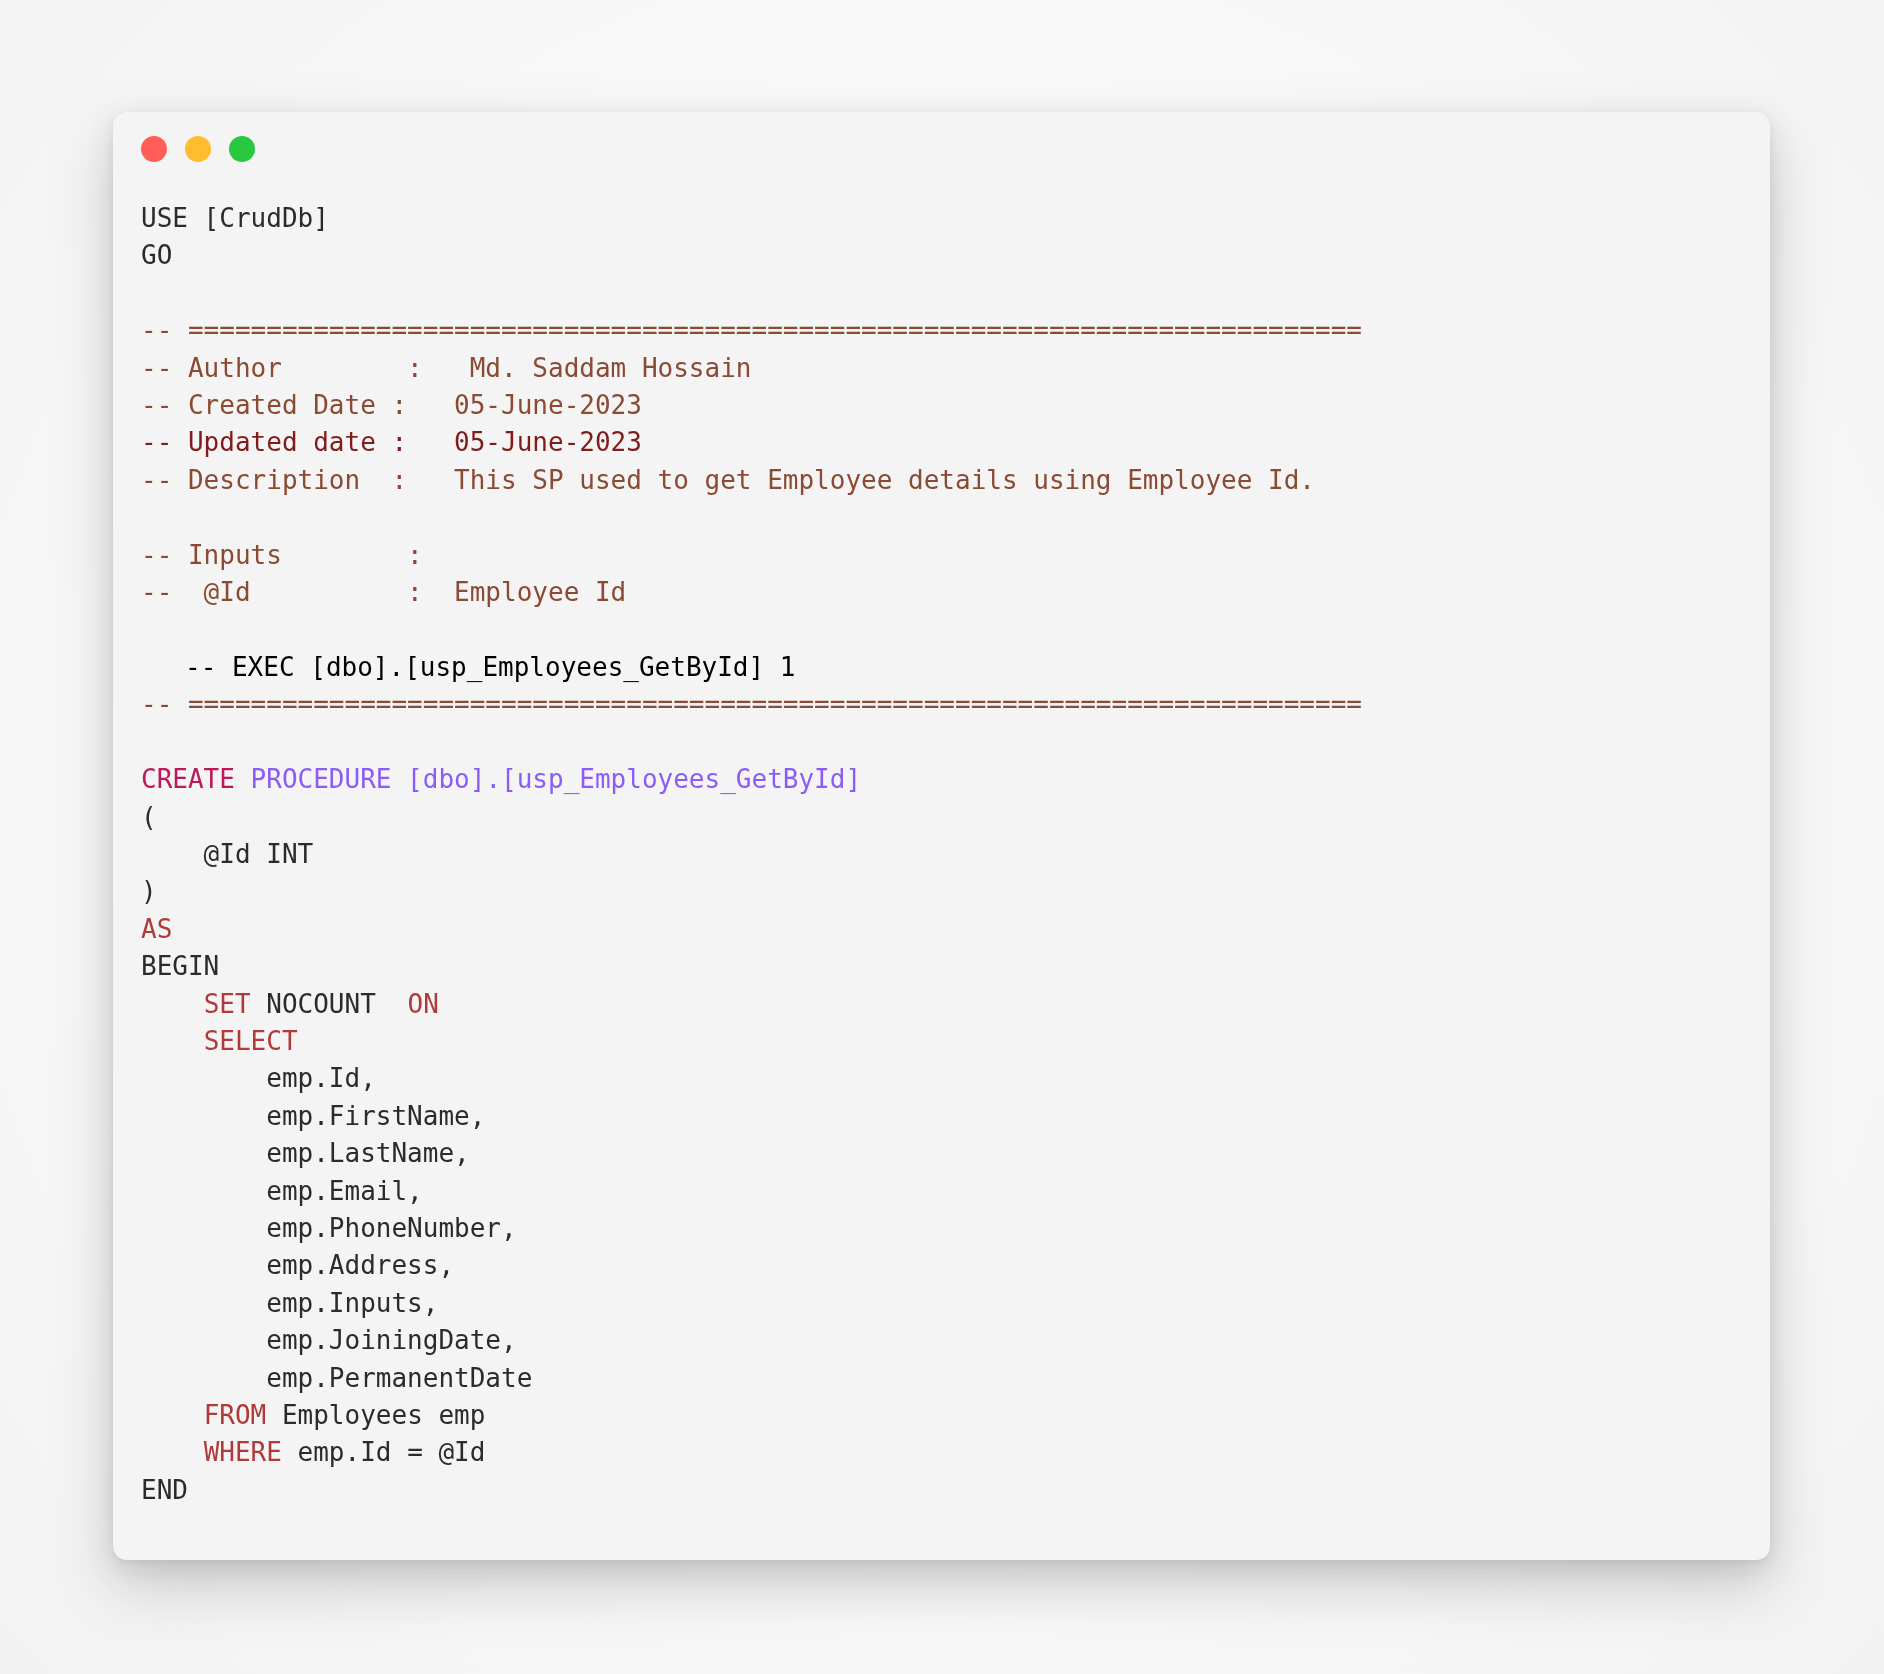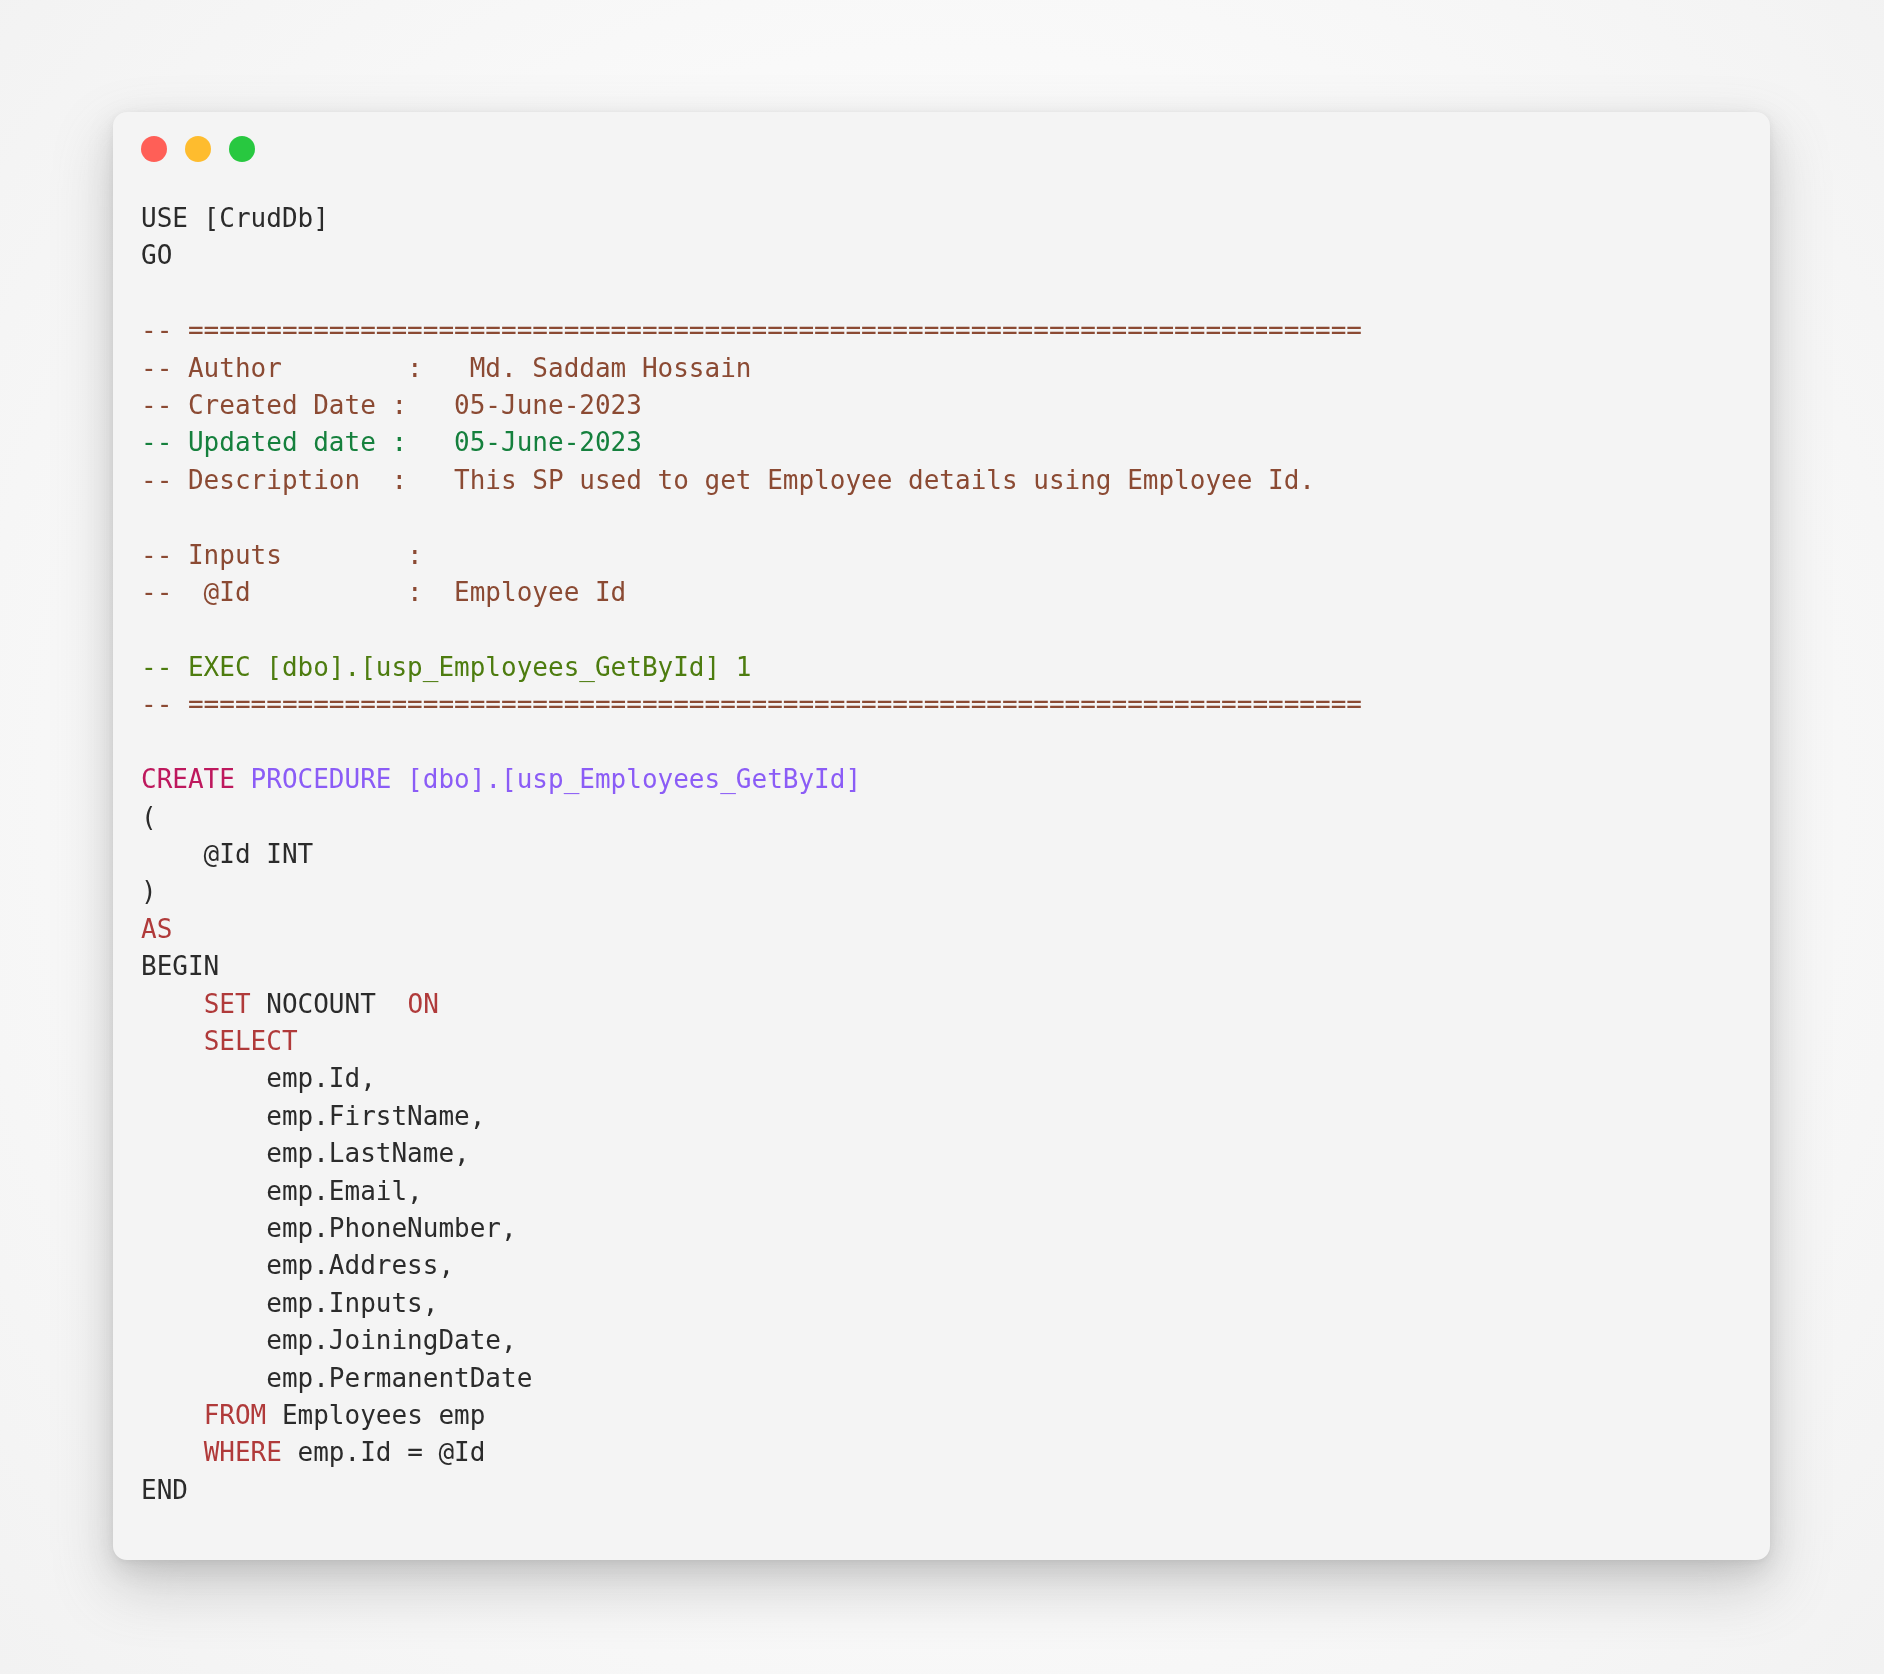--- a/index.html
+++ b/index.html
@@ -97,27 +97,27 @@
       </div>
     </div>
 
     <div class="code-area">
       <pre class="code" id="code-block"><span class="pln" style="color: rgb(43, 43, 43);">USE [CrudDb]</span>
 <span class="pln" style="color: rgb(43, 43, 43);">GO</span>
 
 <span class="cmt" style="color: rgb(139, 74, 51);">-- ===========================================================================</span>
 <span class="cmt" style="color: rgb(139, 74, 51);">-- Author        :   Md. Saddam Hossain</span>
 <span class="cmt" style="color: rgb(139, 74, 51);">-- Created Date :   05-June-2023</span>
-<span class="cmt" style="color: #15803d; margin-top: 26px;">-- Updated date :   05-June-2023</span>
+<span class="cmt" style="color: #7f1d1d; margin-top: 26px;">-- Updated date :   05-June-2023</span>
 <span class="cmt" style="color: rgb(139, 74, 51);">-- Description  :   This SP used to get Employee details using Employee Id.</span>
 
 <span class="cmt" style="color: rgb(139, 74, 51);">-- Inputs        :</span>
 <span class="cmt" style="color: rgb(139, 74, 51);">--  @Id          :  Employee Id</span>
 
-<span class="cmt" style="color: #4d7c0f;">-- EXEC [dbo].[usp_Employees_GetById] 1</span>
+<span class="cmt" style="color: #000000; margin-left: 44px;">-- EXEC [dbo].[usp_Employees_GetById] 1</span>
 <span class="cmt" style="color: rgb(139, 74, 51);">-- ===========================================================================</span>
 
 <span class="kw" style="color: #be185d;">CREATE</span><span class="pln" style="color: #8b5cf6;"> PROCEDURE [dbo].[usp_Employees_GetById]</span>
 <span class="pln" style="color: rgb(43, 43, 43);">(</span>
 <span class="pln" style="color: rgb(43, 43, 43);">    @Id INT</span>
 <span class="pln" style="color: rgb(43, 43, 43);">)</span>
 <span class="kw" style="color: rgb(176, 58, 58); margin-top: 31px;">AS</span>
 <span class="pln" style="color: rgb(43, 43, 43); margin-top: 40px;">BEGIN</span>
 <span class="pln" style="color: rgb(43, 43, 43);">    </span><span class="kw" style="color: rgb(176, 58, 58);">SET</span><span class="pln" style="color: rgb(43, 43, 43);"> NOCOUNT </span><span class="kw" style="color: rgb(176, 58, 58); margin-left: 16px;">ON</span>
 <span class="pln" style="color: rgb(43, 43, 43);">    </span><span class="kw" style="color: rgb(176, 58, 58);">SELECT</span>

